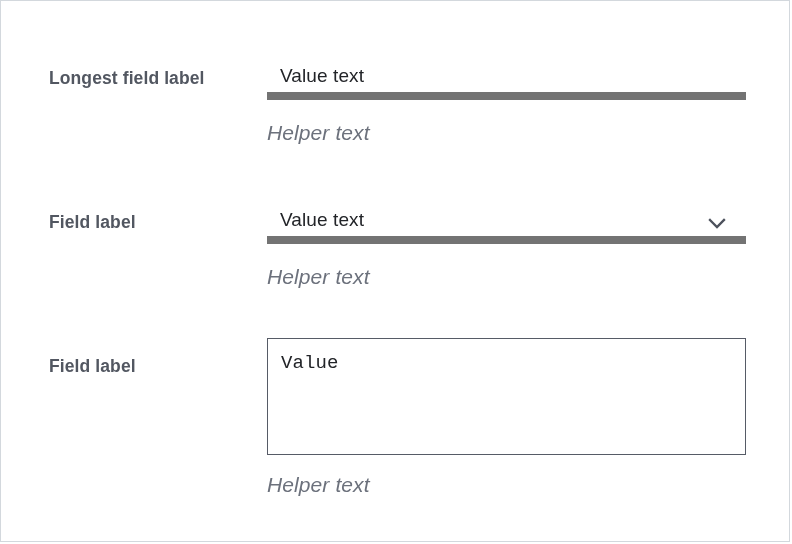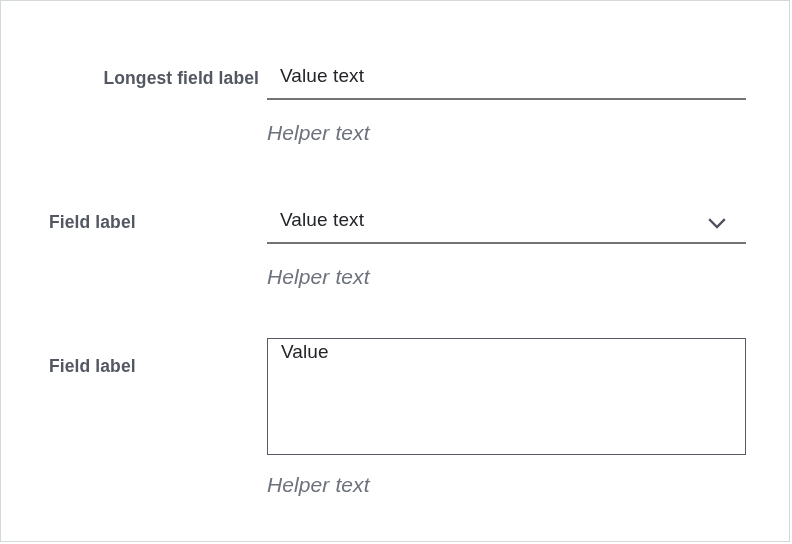--- a/index.html
+++ b/index.html
@@ -40,35 +40,35 @@
   .field-label {
     position: absolute;
     left: 48px;
     width: 210px;
     color: #525761;
     font-size: 17.5px;
     font-weight: 600;
     letter-spacing: 0.1px;
     white-space: nowrap;
   }
-  #row-1 .field-label { top: 15px; text-align: right; }
+  #row-1 .field-label { top: 15px; }
   #row-2 .field-label { top: 15px; }
   #row-3 .field-label { top: 18px; }
 
   .field-control {
     position: absolute;
     left: 266px;
     width: 479px;
   }
 
   
   .underline-field {
     position: relative;
     height: 47px;
-    border-bottom: 2px solid #737373;
+    border-bottom: 8px solid #737373;
     box-sizing: border-box;
   }
   .field-value {
     position: absolute;
     left: 13px;
     top: 12px;
     font-size: 19px;
     color: #222428;
     letter-spacing: 0.1px;
     white-space: nowrap;
@@ -88,21 +88,22 @@
   
   .boxed-field {
     position: relative;
     height: 117px;
     border: 1.5px solid #565b66;
     box-sizing: border-box;
     background: #ffffff;
   }
   .boxed-field .field-value {
     left: 13px;
-    top: 2px;
+    top: 13px;
+    font-family: Liberation Mono, monospace;
   }
 
   
   .helper-text {
     position: absolute;
     left: 266px;
     font-size: 21px;
     font-style: italic;
     color: #6c717c;
     letter-spacing: 0.1px;

